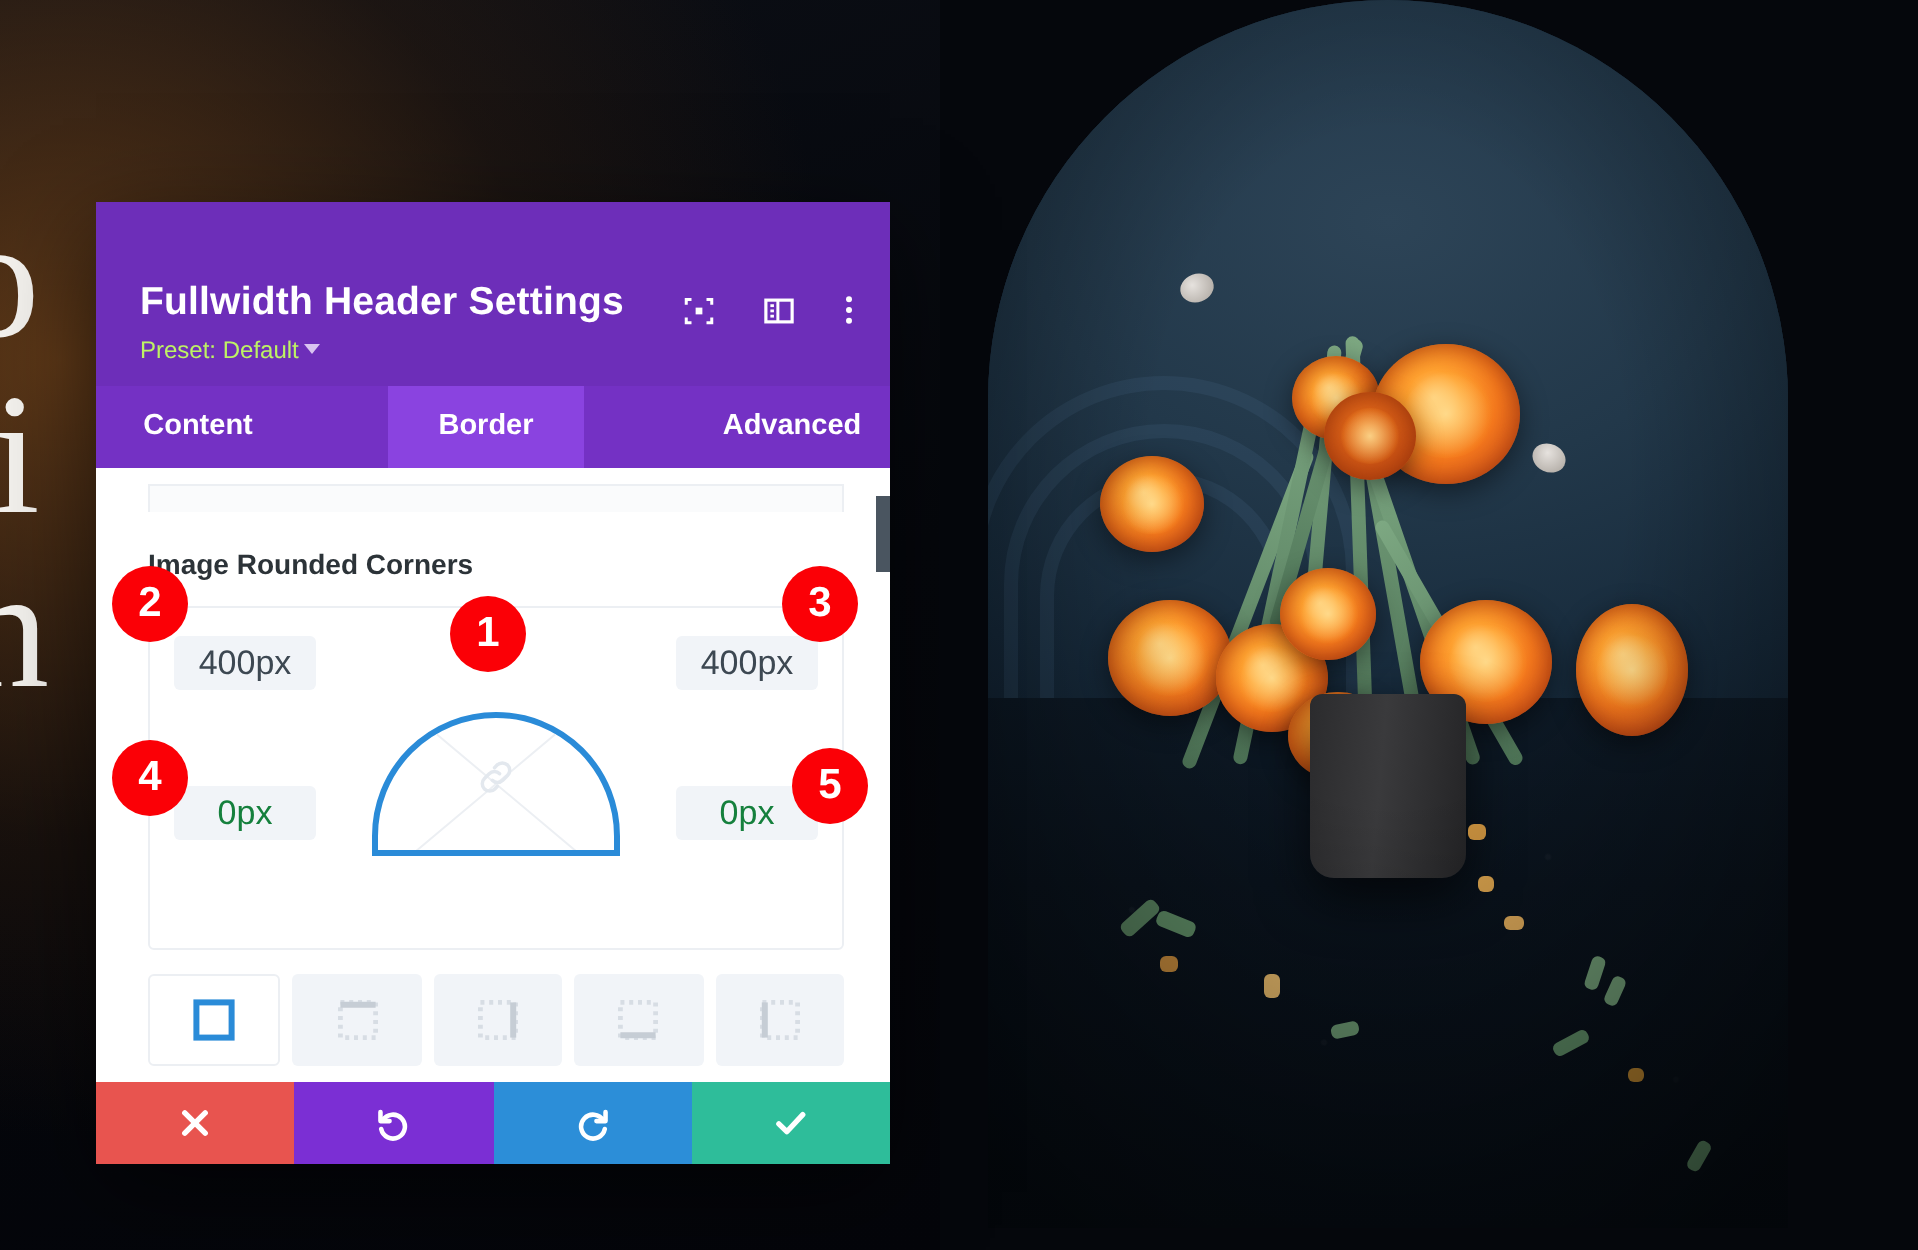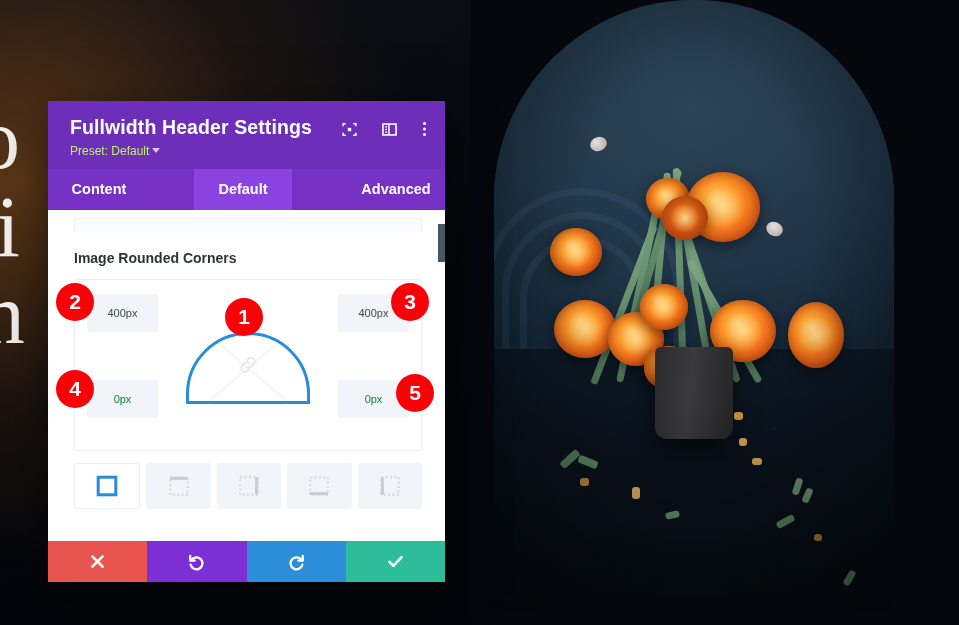--- a/index.html
+++ b/index.html
@@ -102,21 +102,21 @@
     position:absolute; left:48px; top:101px; width:397px; height:481px;
     background:#fff;
     box-shadow:0 14px 46px rgba(0,0,0,.55);
     display:flex; flex-direction:column;
     overflow:visible;
   }
   .m-head {
     background:#6d2eb9; padding:15px 18px 11px 22px;
     position:relative;
   }
-  .m-title-row { display:flex; align-items:center; }
+  .m-title-row { display:flex; align-items:flex-end;margin-top:24px; }
   .m-title {
     color:#fff; font-size:19.5px; font-weight:700; letter-spacing:.1px;
     flex:1;
   }
   .m-icons { display:flex; align-items:center; gap:25px; padding-top:3px; }
   .m-icons .ic { cursor:pointer; line-height:0; }
   .m-preset {
     margin-top:5px; color:#bef264; font-size:12px; font-weight:400;
   }
   .m-preset .caret {
@@ -148,23 +148,23 @@
   }
   .rc-box {
     border:1px solid #eceff3; border-radius:3px;
     padding:14px 12px 22px; position:relative; height:172px;
   }
   .rc-grid {
     display:grid; grid-template-columns:1fr 1fr; row-gap:48px;
     position:relative; z-index:2;
   }
   .rc-field {
-    width:71px; height:38px; border-radius:3px; background:#f1f4f8;
+    width:71px; height:27px; border-radius:3px; background:#f1f4f8;
     display:flex; align-items:center; justify-content:center;
-    font-size:11px; cursor:text;
+    font-size:17px; cursor:text;
   }
   .rc-field.filled { color:#3d4852; }
   .rc-field.empty  { color:#15803d; }
   .rc-field.r { justify-self:end; }
 
   .rc-preview {
     position:absolute; left:50%; top:52px; transform:translateX(-50%);
     width:124px; height:72px; z-index:1;
   }
   .rc-arch {
@@ -326,21 +326,21 @@
         </span>
       </div>
     </div>
     <div class="m-preset">
       <span>Preset: Default</span><i class="caret"></i>
     </div>
   </div>
 
   <div class="m-tabs">
     <div class="m-tab t0">Content</div>
-    <div class="m-tab t1">Default</div>
+    <div class="m-tab t1">Border</div>
     <div class="m-tab t2">Advanced</div>
   </div>
 
   <div class="m-body">
     <div class="m-scroll">
 
       <div class="ghost-top"></div>
 
       <div class="sec-label">Image Rounded Corners</div>
 

